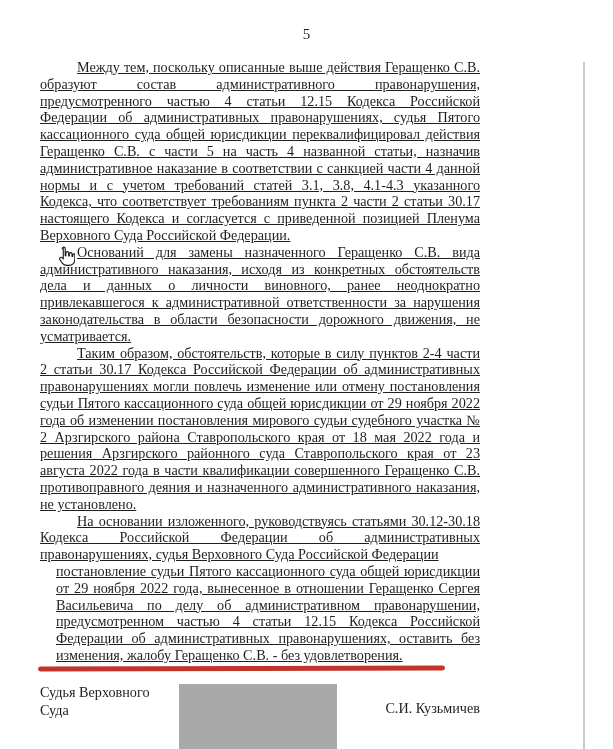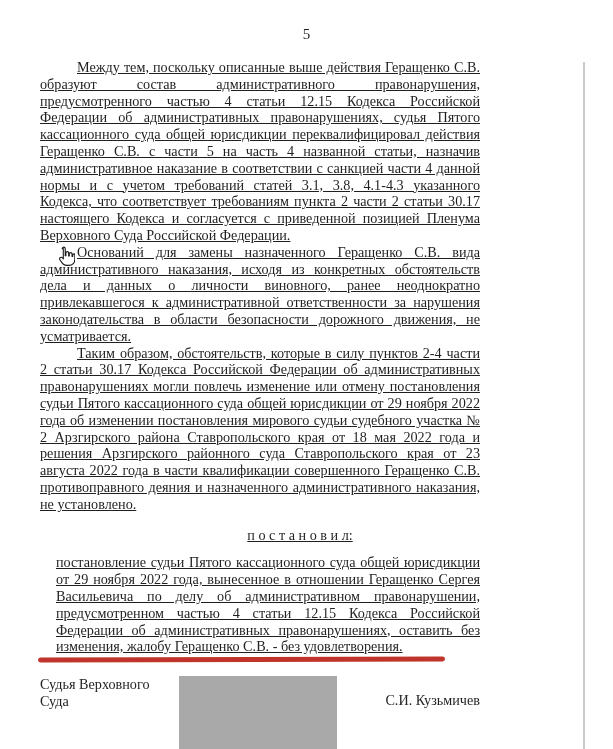--- a/index.html
+++ b/index.html
@@ -90,22 +90,22 @@
 <body>
 
 <div class="page">
 
   <div class="page-number">5</div>
 
   <div class="content">
     <p>Между тем, поскольку описанные выше действия Геращенко С.В. образуют состав административного правонарушения, предусмотренного частью 4 статьи 12.15 Кодекса Российской Федерации об административных правонарушениях, судья Пятого кассационного суда общей юрисдикции переквалифицировал действия Геращенко С.В. с части 5 на часть 4 названной статьи, назначив административное наказание в соответствии с санкцией части 4 данной нормы и с учетом требований статей 3.1, 3.8, 4.1-4.3 указанного Кодекса, что соответствует требованиям пункта 2 части 2 статьи 30.17 настоящего Кодекса и согласуется с приведенной позицией Пленума Верховного Суда Российской Федерации.</p>
     <p>Оснований для замены назначенного Геращенко С.В. вида административного наказания, исходя из конкретных обстоятельств дела и данных о личности виновного, ранее неоднократно привлекавшегося к административной ответственности за нарушения законодательства в области безопасности дорожного движения, не усматривается.</p>
     <p>Таким образом, обстоятельств, которые в силу пунктов 2-4 части 2 статьи 30.17 Кодекса Российской Федерации об административных правонарушениях могли повлечь изменение или отмену постановления судьи Пятого кассационного суда общей юрисдикции от 29 ноября 2022 года об изменении постановления мирового судьи судебного участка № 2 Арзгирского района Ставропольского края от 18 мая 2022 года и решения Арзгирского районного суда Ставропольского края от 23 августа 2022 года в части квалификации совершенного Геращенко С.В. противоправного деяния и назначенного административного наказания, не установлено.</p>
+    <p>На основании изложенного, руководствуясь статьями 30.12-30.18 Кодекса Российской Федерации об административных правонарушениях, судья Верховного Суда Российской Федерации</p>
 
-    <p class="resolution-heading">п о с т а н о в и л:</p>
 
     <p class="no-indent">постановление судьи Пятого кассационного суда общей юрисдикции от 29 ноября 2022 года, вынесенное в отношении Геращенко Сергея Васильевича по делу об административном правонарушении, предусмотренном частью 4 статьи 12.15 Кодекса Российской Федерации об административных правонарушениях, оставить без изменения, жалобу Геращенко С.В. - без удовлетворения.</p>
 
     <div class="red-underline" style="background: rgb(192, 52, 44);"></div>
 
     <div class="signature-row">
       <div class="signature-title">
         <div>Судья Верховного Суда</div>
 
       </div>

